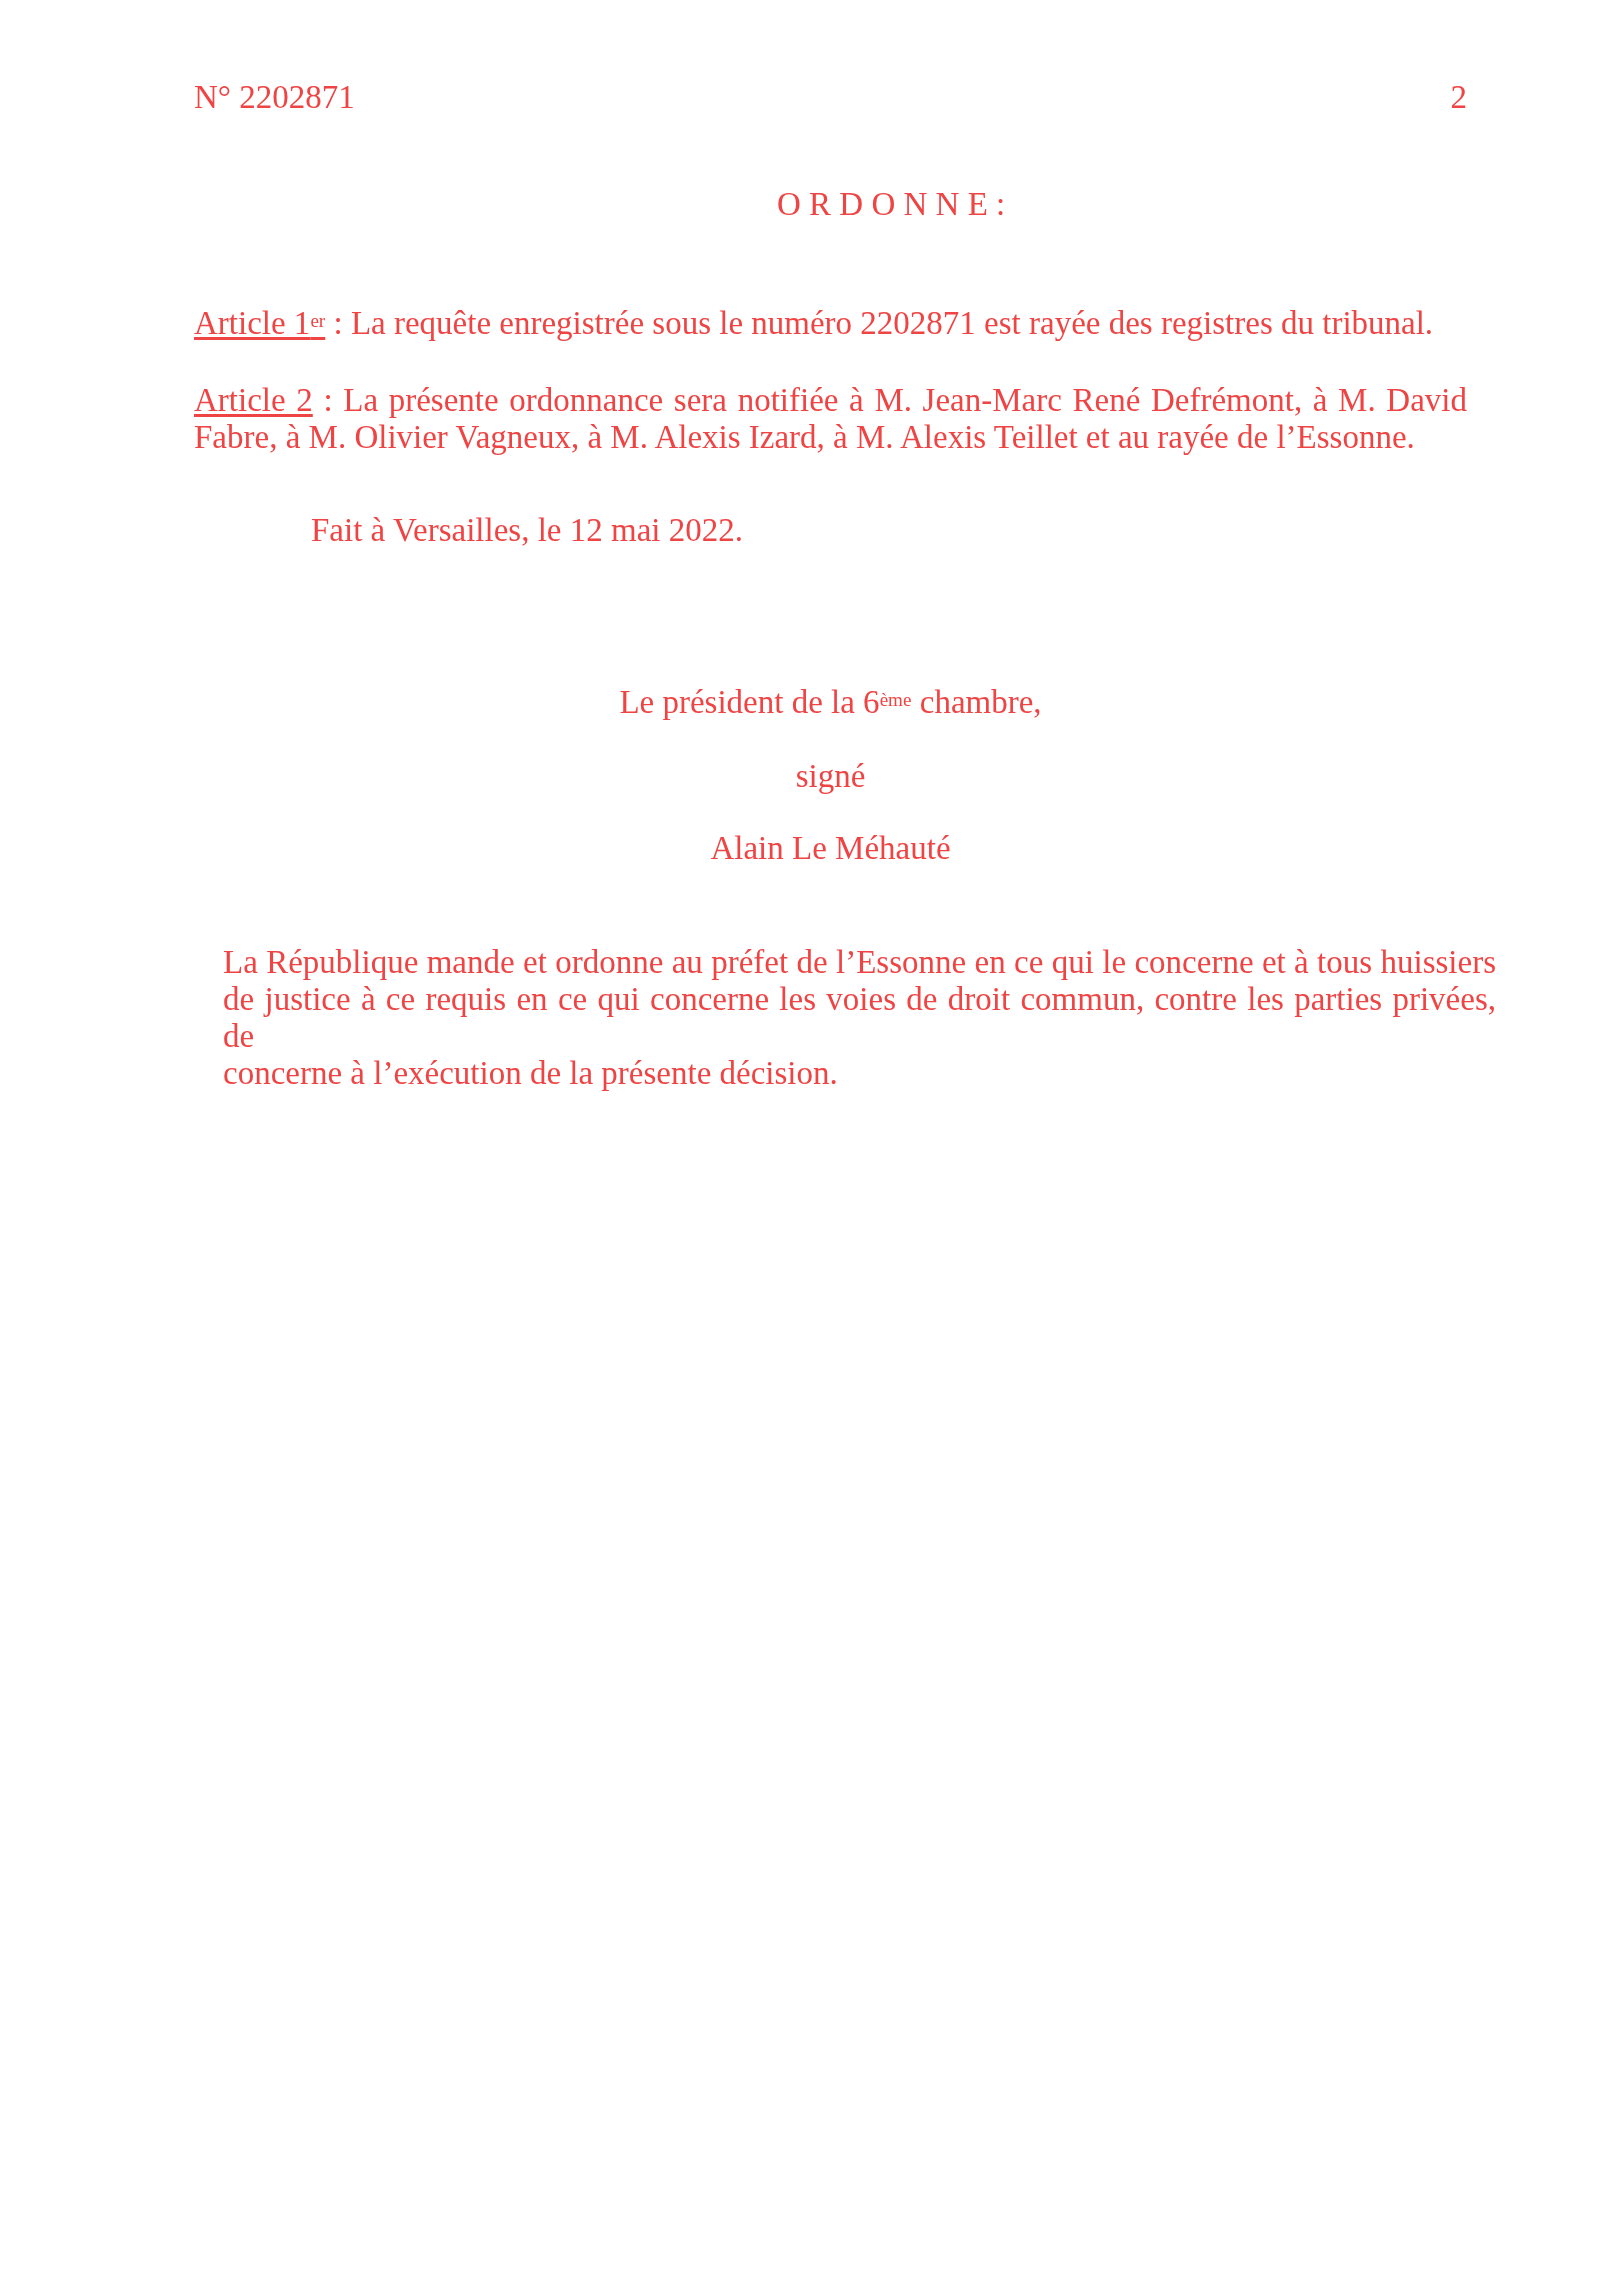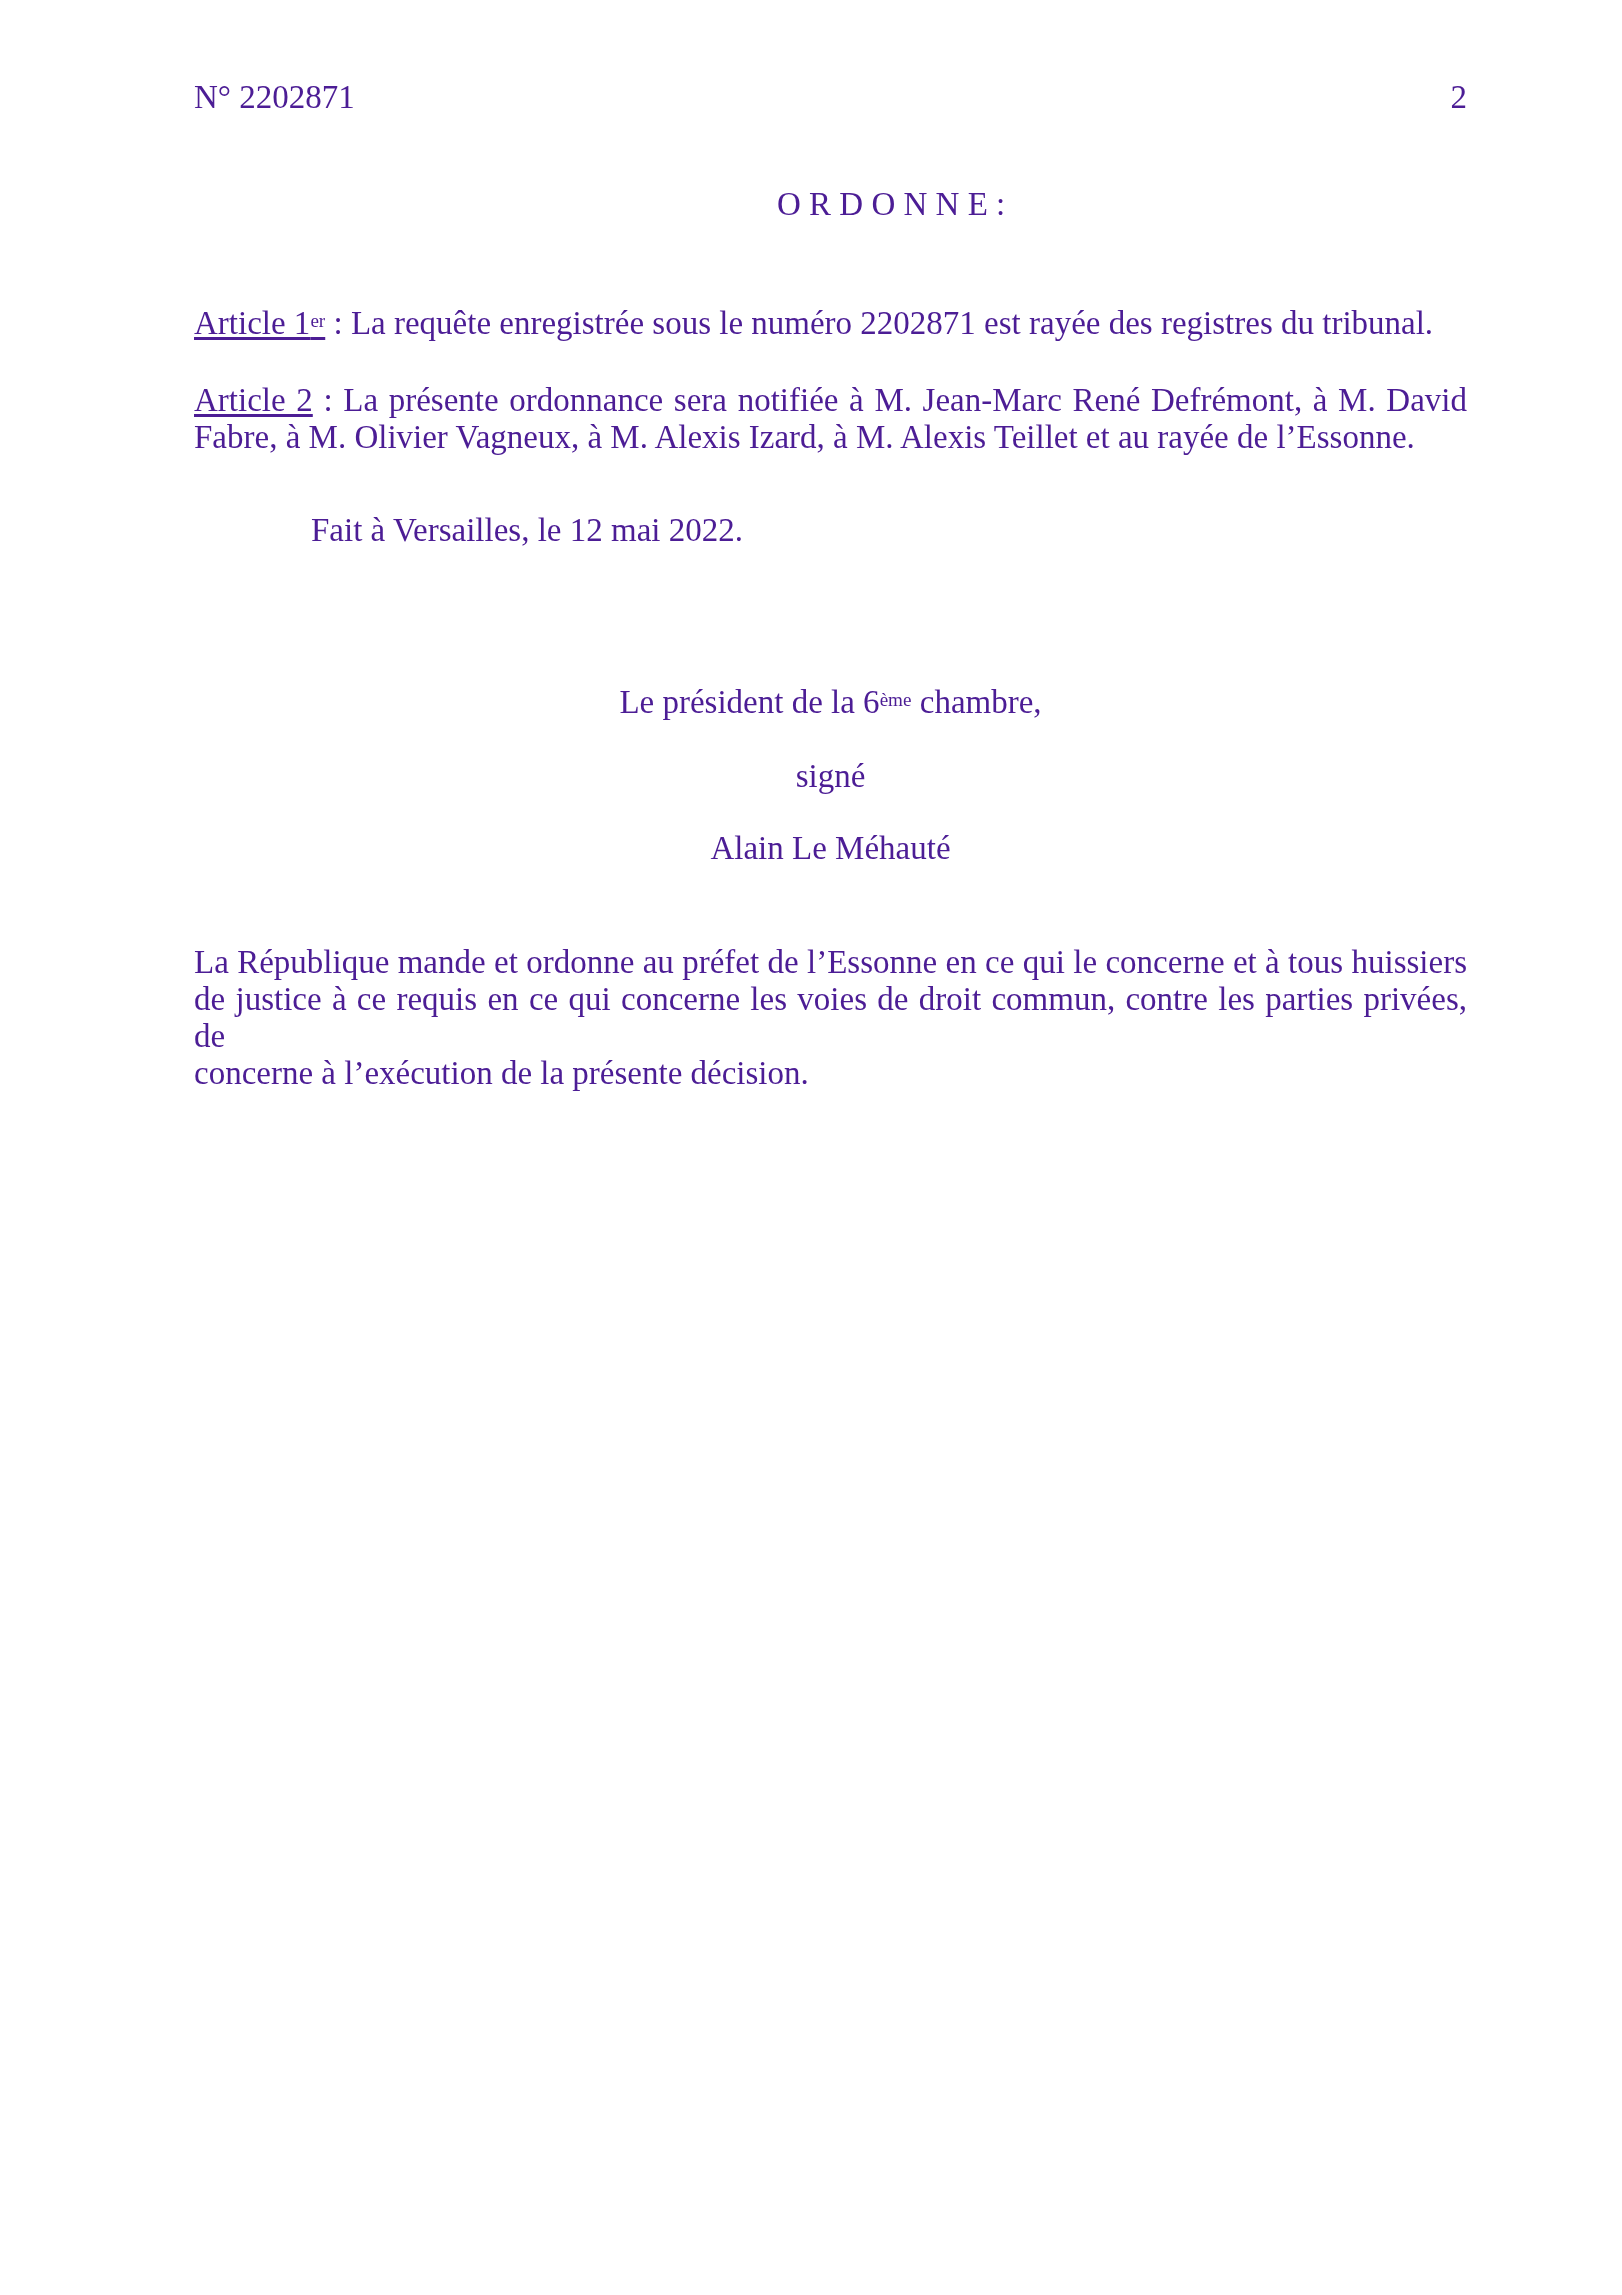--- a/index.html
+++ b/index.html
@@ -31,21 +31,21 @@
     line-height: 0;
     vertical-align: 0.38em;
   }
   .jline { text-align: justify; text-align-last: justify; }
   .jline.lastline { text-align: justify; text-align-last: left; }
   .center { text-align: center; }
 </style>
 </head>
 <body style="background: rgb(255, 255, 255);">
 
-<div class="page" style="color: #4c1d95;">
+<div class="page" style="color: #ef4444;">
 
   <div class="abs block header-row" style="top:79px;">
     <span>N° 2202871</span>
     <span>2</span>
   </div>
 
   <div class="abs title-line" style="left:777px; top:186px;">O R D O N N E :</div>
 
   <div class="abs block" style="top:305px;"><span class="ul"><span>Article 1</span><sup class="ord">er</sup></span><span> : La requête enregistrée sous le numéro 2202871 est rayée des registres du tribunal.</span></div>
 
@@ -55,20 +55,20 @@
   </div>
 
   <div class="abs" style="left:311px; top:512px;">Fait à Versailles, le 12 mai 2022.</div>
 
   <div class="abs block center" style="top:684px;"><span>Le président de la 6</span><sup class="ord">ème</sup><span> chambre,</span></div>
 
   <div class="abs block center" style="top:758px;">signé</div>
 
   <div class="abs block center" style="top:830px;">Alain Le Méhauté</div>
 
-  <div class="abs block" style="top:944px;">
+  <div class="abs block" style="top:944px;margin-left:29px;">
     <div class="jline">La République mande et ordonne au préfet de l’Essonne en ce qui le concerne et à tous huissiers</div>
     <div class="jline">de justice à ce requis en ce qui concerne les voies de droit commun, contre les parties privées, de</div>
     <div class="jline lastline">concerne à l’exécution de la présente décision.</div>
   </div>
 
 </div>
 
 
 </body></html>

